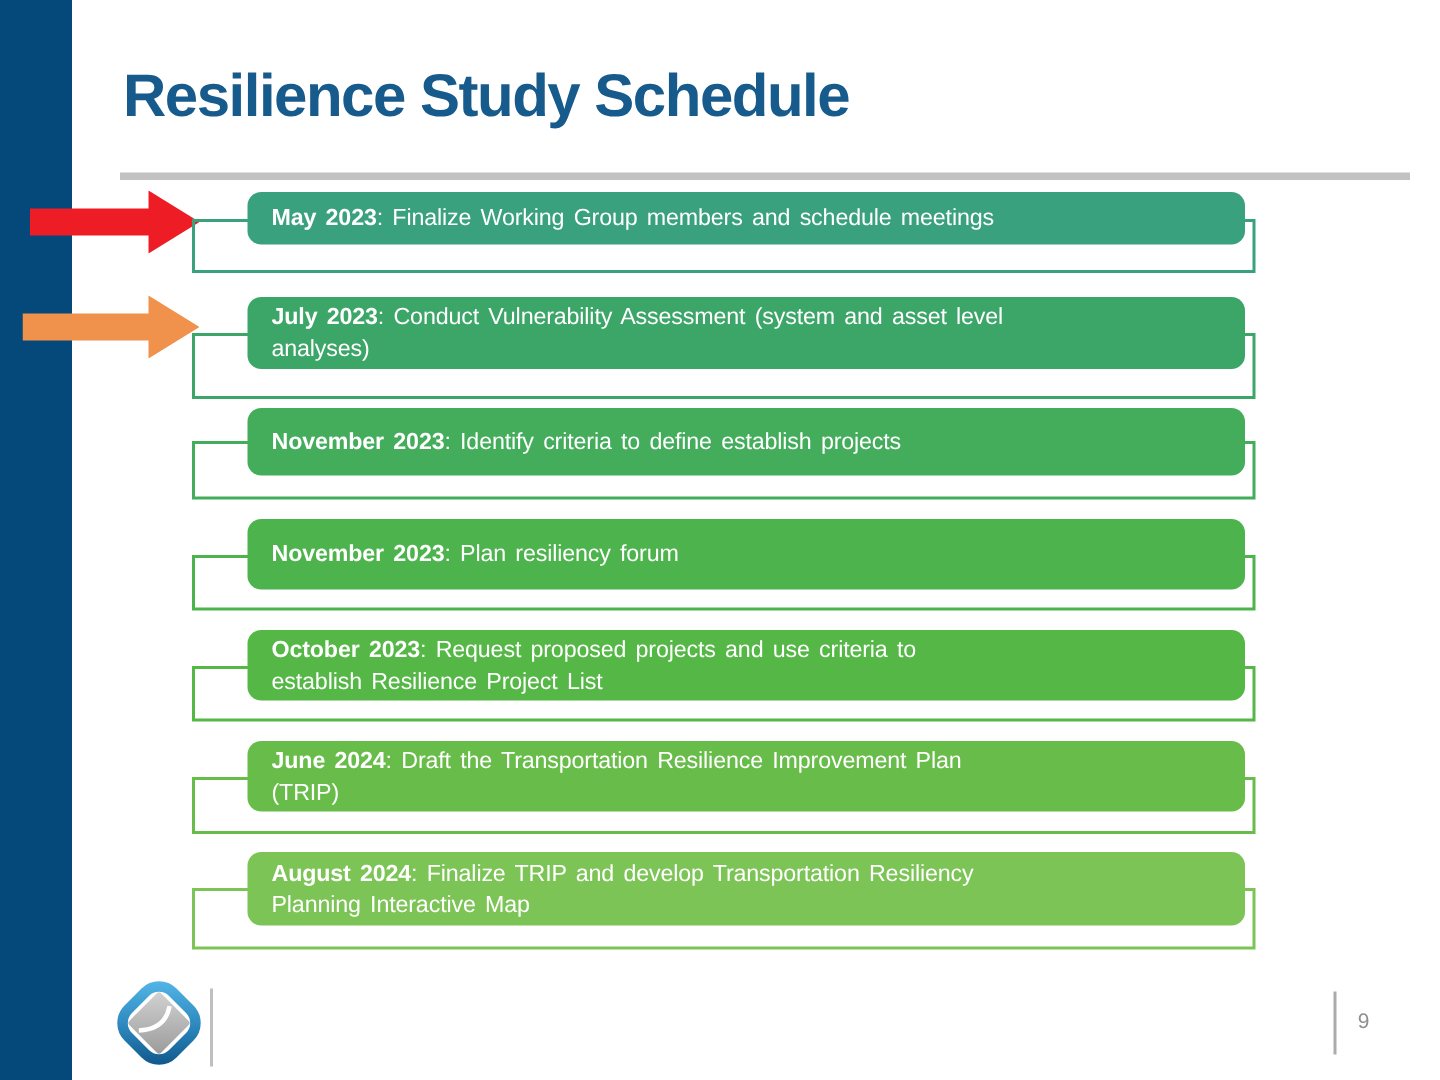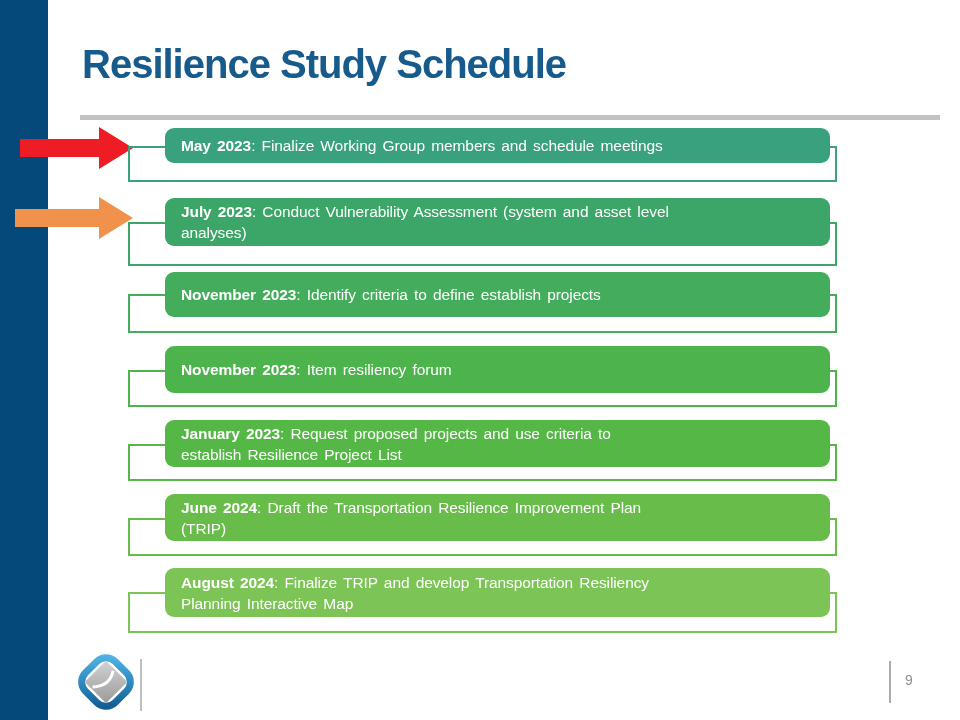--- a/index.html
+++ b/index.html
@@ -83,28 +83,28 @@
     <div class="row r3">
       <div class="bracket"></div>
       <div class="box">
         <p><span class="date">November 2023</span><span class="desc">: Identify criteria to define establish projects</span></p>
       </div>
     </div>
 
     <div class="row r4">
       <div class="bracket"></div>
       <div class="box">
-        <p><span class="date">November 2023</span><span class="desc">: Item resiliency forum</span></p>
+        <p><span class="date">November 2023</span><span class="desc">: Plan resiliency forum</span></p>
       </div>
     </div>
 
     <div class="row r5">
       <div class="bracket"></div>
       <div class="box">
-        <p><span class="date">January 2023</span><span class="desc">: Request proposed projects and use criteria to
+        <p><span class="date">October 2023</span><span class="desc">: Request proposed projects and use criteria to
 establish Resilience Project List</span></p>
       </div>
     </div>
 
     <div class="row r6">
       <div class="bracket"></div>
       <div class="box">
         <p><span class="date">June 2024</span><span class="desc">: Draft the Transportation  Resilience Improvement  Plan
 (TRIP)</span></p>
       </div>

